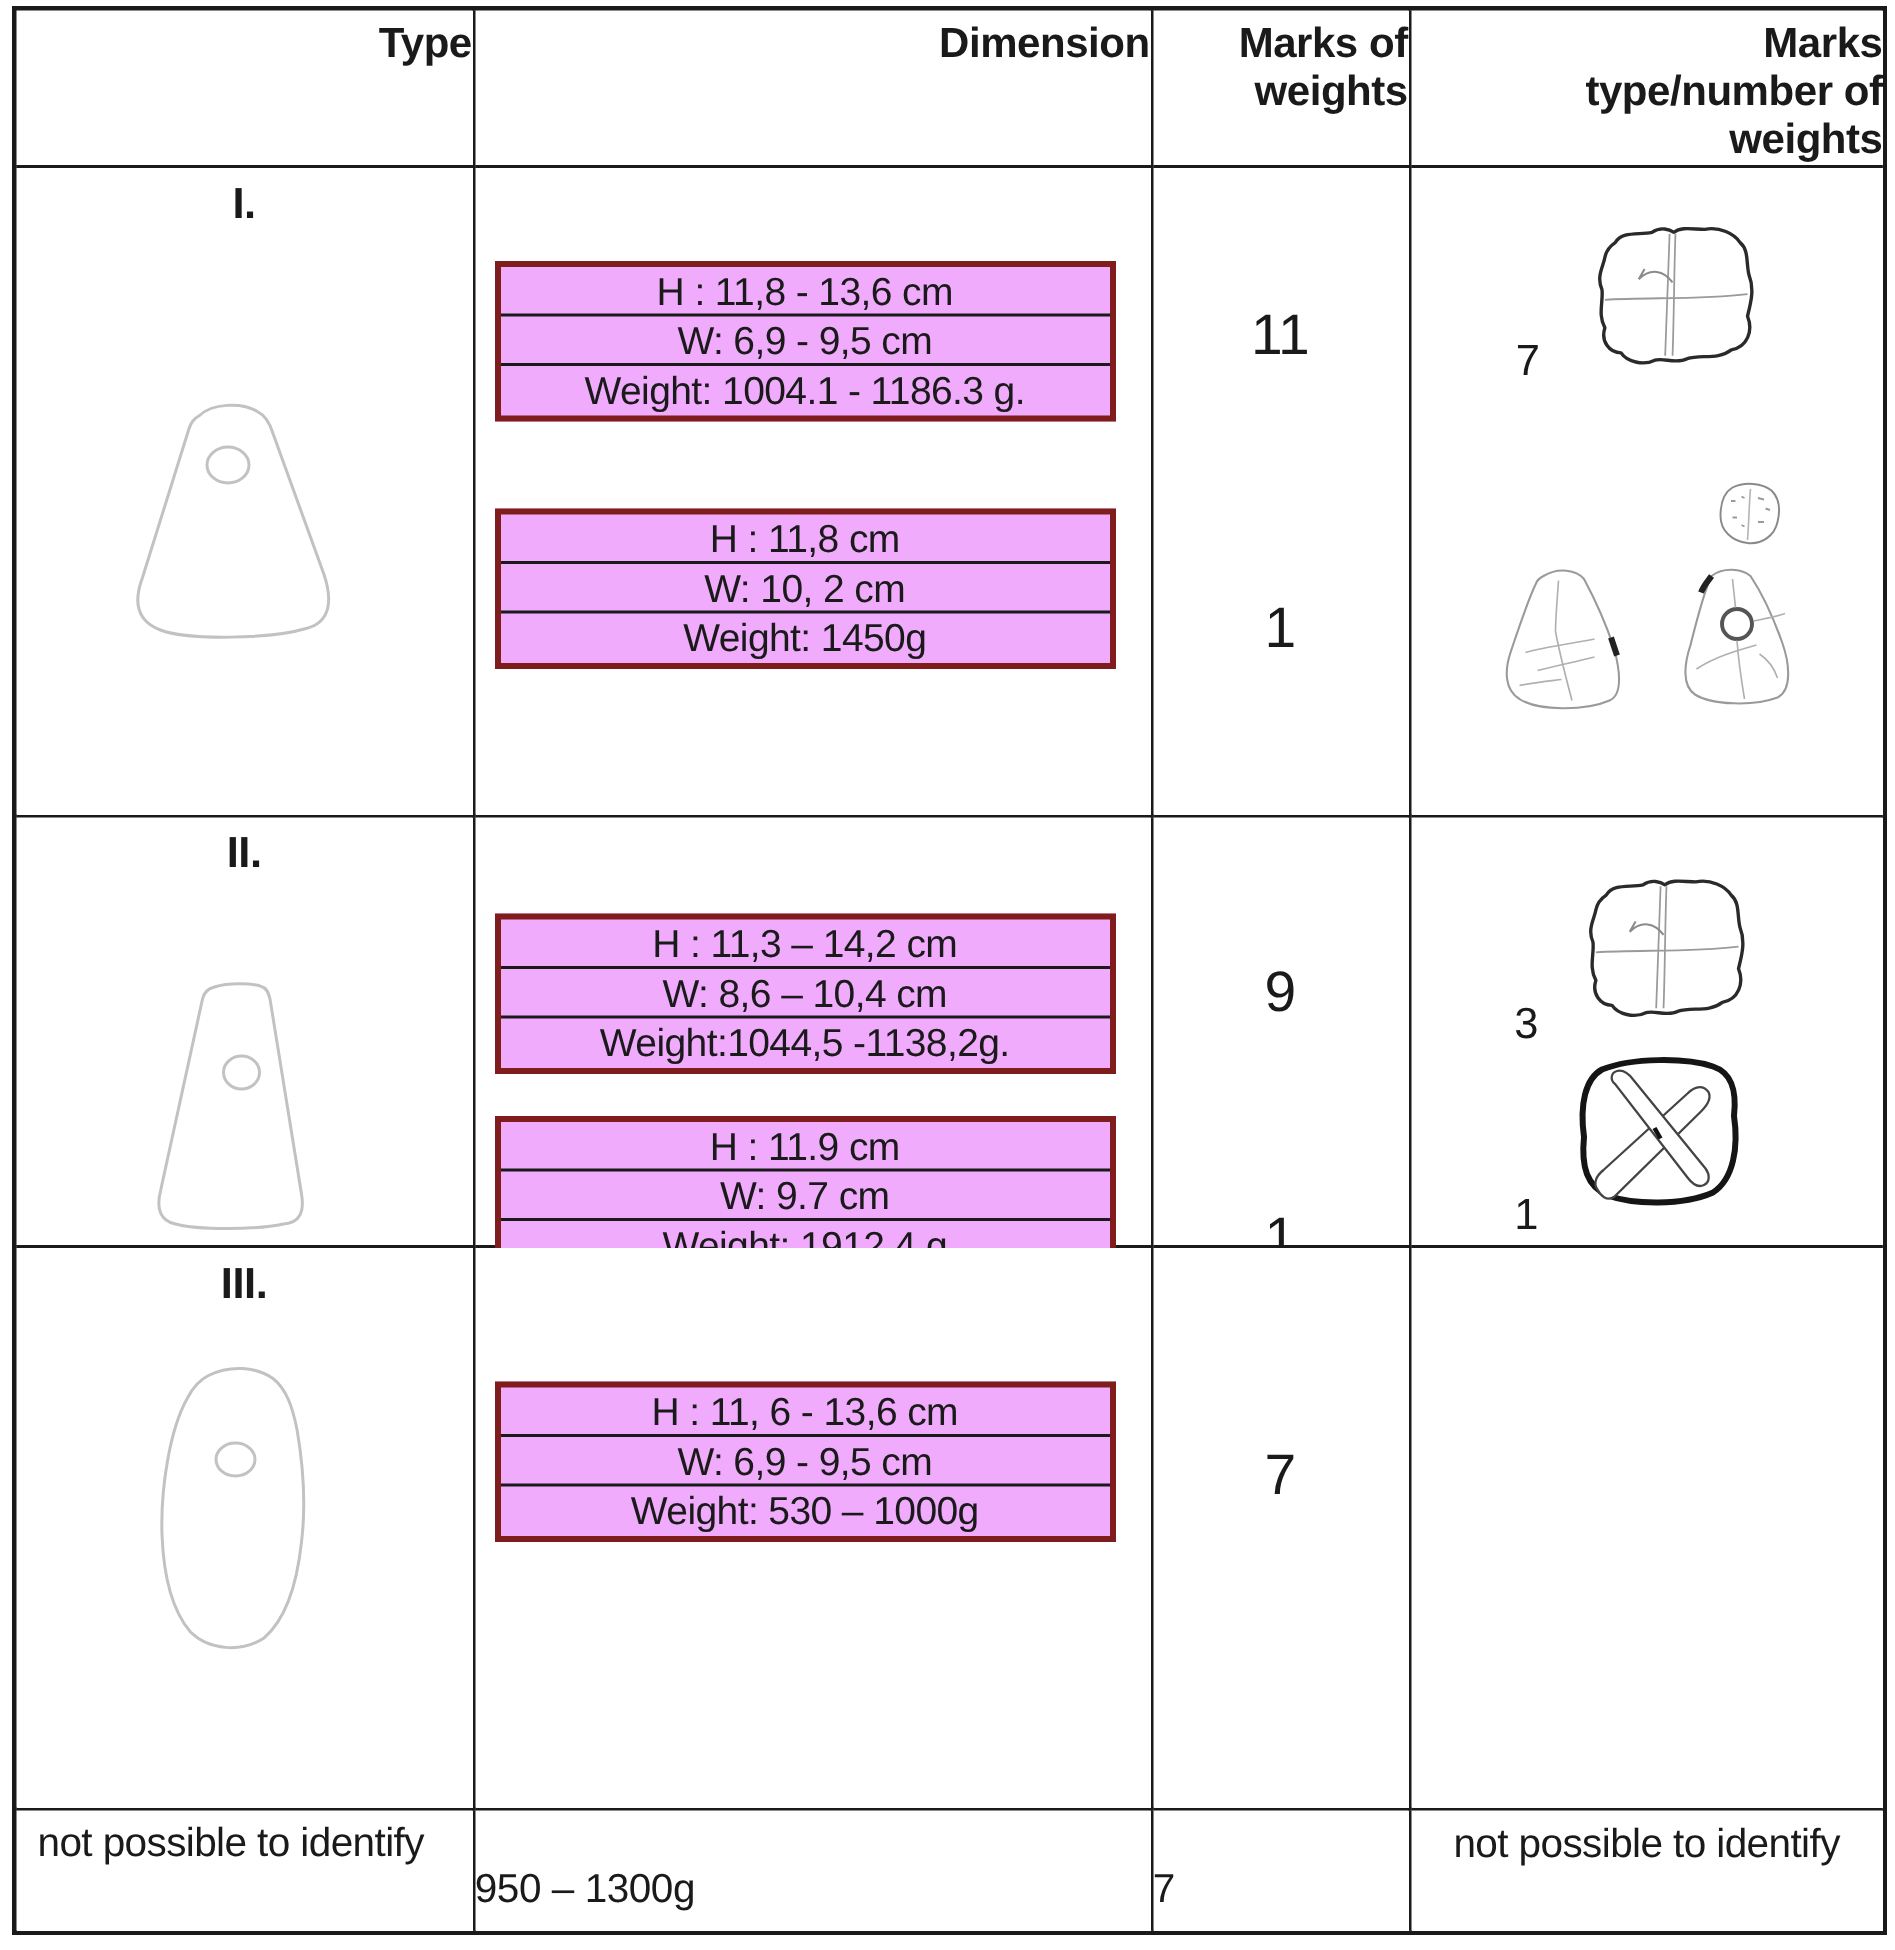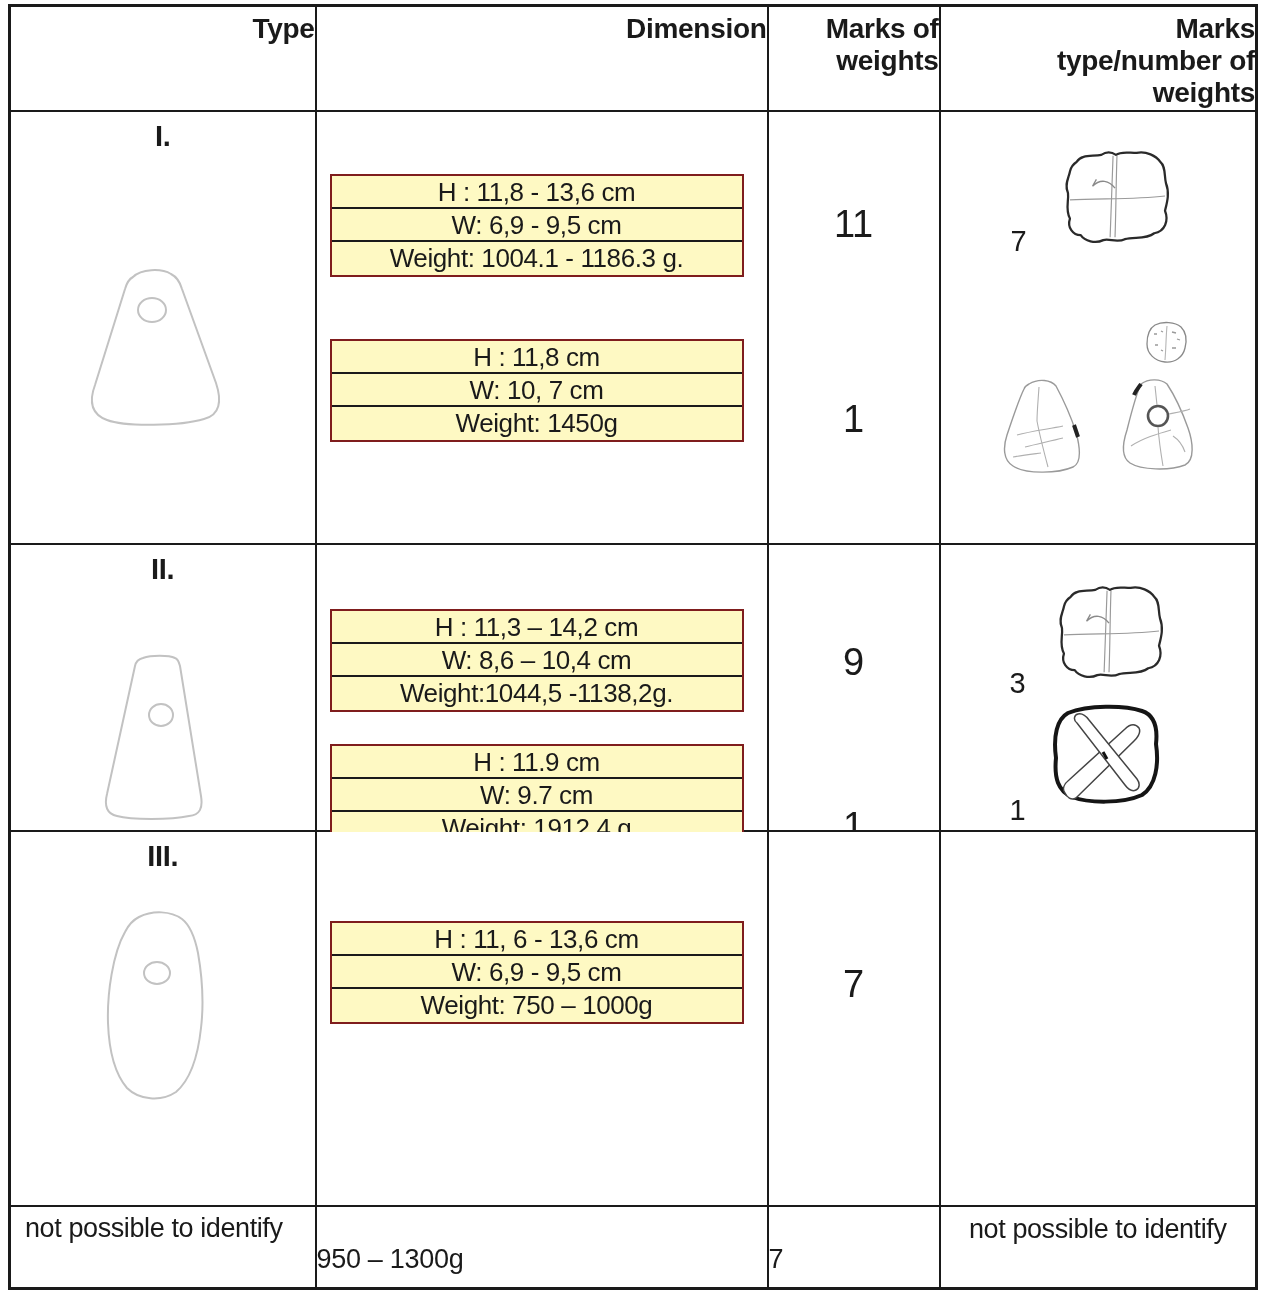--- a/index.html
+++ b/index.html
@@ -15,21 +15,21 @@
     width:1247px; height:1286px;
     border:3px solid #1a1a1a;
   }
   td { border:2px solid #1a1a1a; vertical-align:top; position:relative; padding:0; background:#fff; }
   .header-cell {
     text-align:right; font-weight:bold; font-size:28px; line-height:32px;
     padding-top:6px; white-space:pre-line; letter-spacing:-0.3px;
   }
   .type-label { text-align:center; font-weight:bold; font-size:29px; padding-top:8px; letter-spacing:-0.3px; }
   .abs { position:absolute; }
-  .dim-box { position:absolute; left:13px; width:414px; border:2px solid #7f1d1d; background:#fef9c3; }
+  .dim-box { position:absolute; left:13px; width:414px; border:4px solid #7f1d1d; background:#f0abfc; }
   .dim-row {
     height:33px; line-height:32px; text-align:center; font-size:26px;
     border-bottom:2px solid #1a1a1a; letter-spacing:-0.4px; white-space:pre;
   }
   .dim-row:last-child { border-bottom:none; }
   .count { position:absolute; left:0; width:100%; text-align:center; font-size:38px; line-height:34px; letter-spacing:-0.3px; }
   .mark-count { position:absolute; width:60px; text-align:center; font-size:29px; line-height:34px; }
   .bottom-center { position:absolute; left:0; right:0; bottom:12px; font-size:27px; letter-spacing:-0.3px; }
   .top-left-text { font-size:27px; padding:6px 0 0 14px; letter-spacing:-0.4px; }
   .top-center-text { font-size:27px; padding-top:7px; text-align:center; letter-spacing:-0.4px; }
@@ -67,21 +67,21 @@
         </svg>
       </td>
       <td>
         <div class="dim-box" style="top:62px">
           <div class="dim-row">H : 11,8 - 13,6 cm</div>
           <div class="dim-row">W: 6,9 - 9,5 cm</div>
           <div class="dim-row">Weight: 1004.1 - 1186.3 g.</div>
         </div>
         <div class="dim-box" style="top:227px">
           <div class="dim-row">H : 11,8 cm</div>
-          <div class="dim-row">W: 10, 7 cm</div>
+          <div class="dim-row">W: 10, 2 cm</div>
           <div class="dim-row">Weight: 1450g</div>
         </div>
       </td>
       <td>
         <div class="count" style="top:95px">11</div>
         <div class="count" style="top:290px">1</div>
       </td>
       <td>
         <div class="mark-count" style="left:48px; top:112px">7</div>
         <svg class="abs" style="left:116px; top:36px" width="118" height="98" viewBox="0 0 120 100">
@@ -158,21 +158,21 @@
         <div class="type-label">III.</div>
         <svg class="abs" style="left:76px; top:76px" width="136" height="198" viewBox="0 0 136 198">
           <path d="M52,9 C66,2 84,3 95,11 C104,18 108,30 111,45 C115,68 117,95 114,120 C111,148 103,172 89,184 C74,194 52,192 40,180 C28,166 22,142 21,115 C20,85 26,45 38,24 C42,16 46,12 52,9 Z" fill="none" stroke="#c2c2c2" stroke-width="2"></path>
           <ellipse cx="70" cy="65" rx="13" ry="11" fill="none" stroke="#c2c2c2" stroke-width="2"></ellipse>
         </svg>
       </td>
       <td>
         <div class="dim-box" style="top:89px">
           <div class="dim-row">H : 11, 6 - 13,6 cm</div>
           <div class="dim-row">W: 6,9 - 9,5 cm</div>
-          <div class="dim-row">Weight: 750 – 1000g</div>
+          <div class="dim-row">Weight: 530 – 1000g</div>
         </div>
       </td>
       <td>
         <div class="count" style="top:135px">7</div>
       </td>
       <td></td>
     </tr>
 
     <tr style="height:82px">
       <td>

